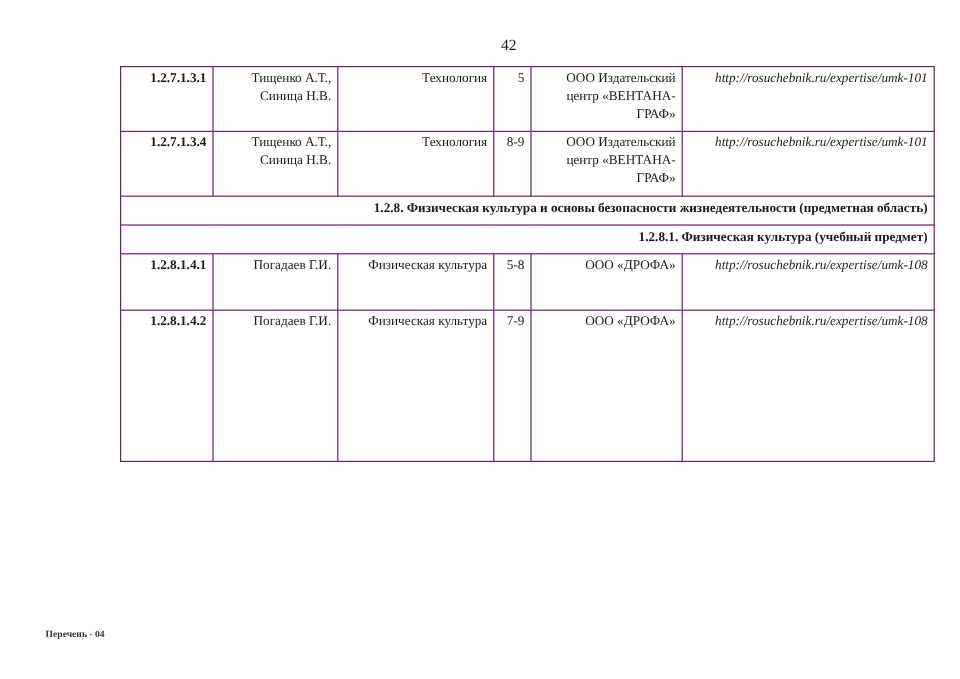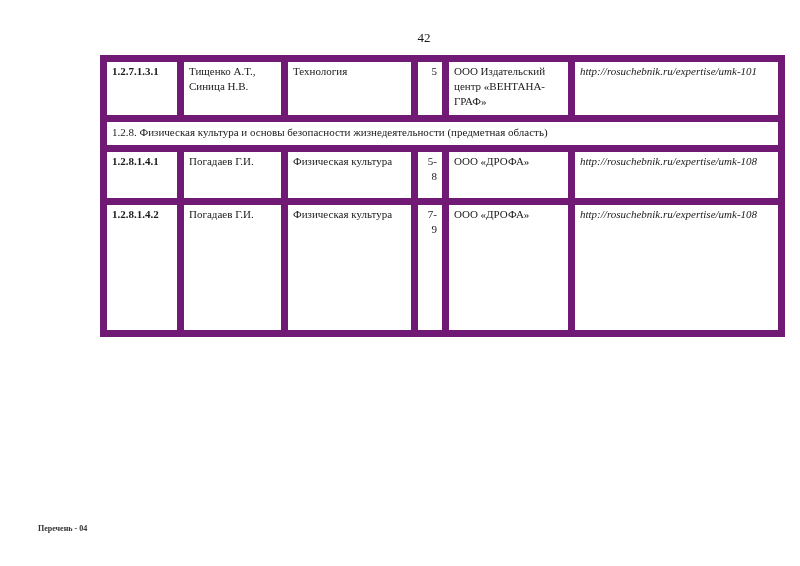--- a/index.html
+++ b/index.html
@@ -2,26 +2,26 @@
 <html><head>
 <meta charset="utf-8">
 <style>
   html, body { margin:0; padding:0; background:#ffffff; }
   body { width:800px; height:566px; position:relative; overflow:hidden;
          font-family:"Liberation Serif","DejaVu Serif",serif; color:#1a1a1a; }
   .page-num { position:absolute; left:0; width:800px; top:30px; text-align:center;
               font-size:13px;padding-left:24px; }
   table.doc { position:absolute; left:100px; top:55px; width:678px;
               border-collapse:collapse; table-layout:fixed; font-size:11px; line-height:15px; }
-  table.doc td { border:7px solid #701a75; vertical-align:top; padding:2px 5px 0 5px; }
+  table.doc td { border:1px solid #701a75; vertical-align:top; padding:2px 5px 0 5px;text-align:right; }
   td.code { font-weight:bold; }
   td.cls { text-align:right; padding-right:10px; }
   td.url { white-space:nowrap;font-style:italic; }
   tr.r4 td { height:51px; }
-  tr.r-sec td { height:20px; font-weight:normal; padding-top:3px;margin-top:27px; }
+  tr.r-sec td { height:20px; font-weight:bold; padding-top:3px;margin-top:27px; }
   tr.r2a td { height:44px; }
   tr.r2b td { height:123px;margin-top:43px; }
   .footer { position:absolute; left:38px; top:524px; font-size:8px; color:#333;font-weight:bold; }
 </style>
 </head>
 <body>
 
 <div class="page-num">42</div>
 
 <table class="doc">
@@ -42,22 +42,40 @@
         </td>
       <td>Технология</td>
       <td class="cls">5</td>
       <td>
           <div>ООО Издательский</div>
           <div>центр «ВЕНТАНА-</div>
           <div>ГРАФ»</div>
         </td>
       <td class="url">http://rosuchebnik.ru/expertise/umk-101</td>
     </tr>
+    <tr class="r4">
+      <td class="code">1.2.7.1.3.4</td>
+      <td>
+          <div>Тищенко А.Т.,</div>
+          <div>Синица Н.В.</div>
+        </td>
+      <td>Технология</td>
+      <td class="cls">8-9</td>
+      <td>
+          <div>ООО Издательский</div>
+          <div>центр «ВЕНТАНА-</div>
+          <div>ГРАФ»</div>
+        </td>
+      <td class="url">http://rosuchebnik.ru/expertise/umk-101</td>
+    </tr>
     <tr class="r-sec">
       <td colspan="6">1.2.8. Физическая культура и основы безопасности жизнедеятельности (предметная область)</td>
+    </tr>
+    <tr class="r-sec">
+      <td colspan="6">1.2.8.1. Физическая культура (учебный предмет)</td>
     </tr>
     <tr class="r2a">
       <td class="code">1.2.8.1.4.1</td>
       <td>Погадаев Г.И.</td>
       <td>Физическая культура</td>
       <td class="cls">5-8</td>
       <td>ООО «ДРОФА»</td>
       <td class="url">http://rosuchebnik.ru/expertise/umk-108</td>
     </tr>
     <tr class="r2b">

